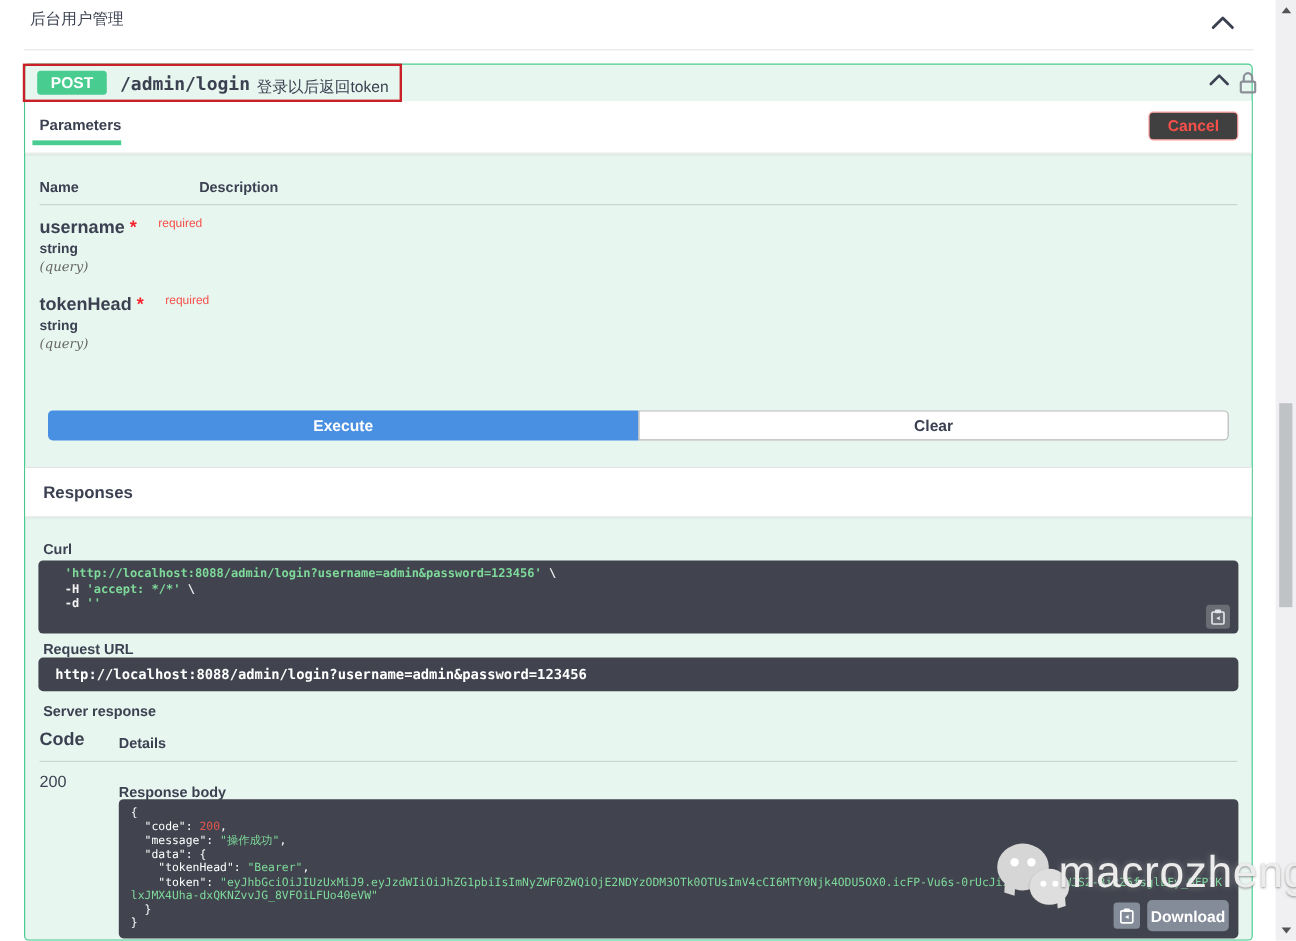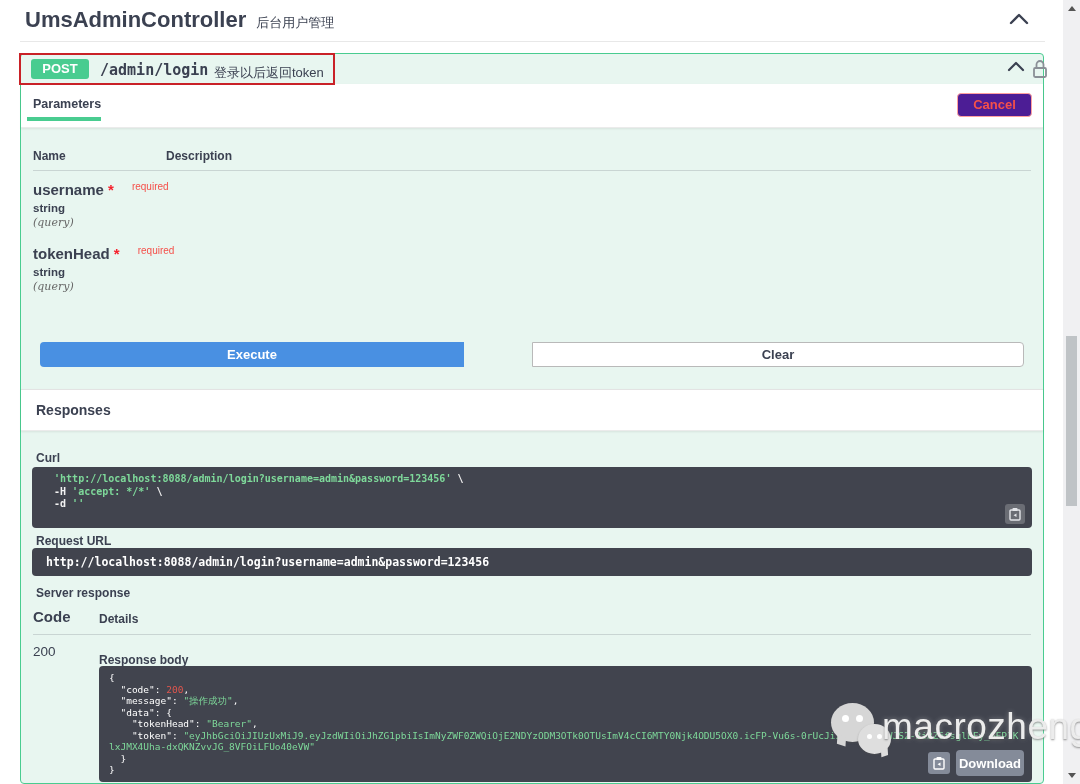--- a/index.html
+++ b/index.html
@@ -29,39 +29,39 @@
   .sum-lock { position:absolute; left:1031px; top:58px; cursor:pointer; }
 
   
   .band { position:absolute; left:21px; width:1022px; background:#fff;
           border-bottom:1px solid #ebebeb; box-shadow:0 1px 2px rgba(0,0,0,.08); }
   .band-params { top:84px; height:44px; }
   .band-resps  { top:389px; height:42px; border-top:1px solid #e3e3e3; }
   .tab-label { position:absolute; left:33px; top:97px; font-size:12.5px; font-weight:bold; color:#3b4151; cursor:pointer; }
   .tab-underline { position:absolute; left:27px; top:117px; width:74px; height:4px; background:var(--method, #49cc90); }
   .cancel-btn { position:absolute; left:957px; top:93px; width:75px; height:24px;
-                background:#4c1d95; border:1px solid #ff9f9f; border-radius:4px;
+                background:#404040; border:1px solid #ff9f9f; border-radius:4px;
                 color:#f5504a; font-size:13px; font-weight:bold; text-align:center; line-height:22px; cursor:pointer; }
   .resps-title { position:absolute; left:36px; top:402px; font-size:14px; font-weight:bold; color:#3b4151; }
 
   
   .col-head { position:absolute; top:149px; font-size:12px; font-weight:bold; color:#3b4151; }
   .thead-divider { position:absolute; left:33px; top:170px; width:998px; height:1px; background:rgba(59,65,81,.18); }
   .pname { position:absolute; left:33px; font-size:15px; font-weight:bold; color:#3b4151; }
   .pstar { color:#f5222d; font-weight:bold; }
   .preq  { color:#f5504a; font-size:10px; font-weight:normal; position:relative; top:-5px; margin-left:18px; }
   .ptype { position:absolute; left:33px; font-size:11.5px; font-weight:bold; color:#3b4151; }
   .pin   { position:absolute; left:33px; font-size:11px; font-style:italic; color:#666;
            font-family:"DejaVu Serif", serif; }
   .pinput { position:absolute; left:166px; width:270px; height:30px; background:#fff;
             border:1px solid #d9d9d9; border-radius:4px; padding:0 10px; font-size:14px;
             color:#3b4151; font-family:"Liberation Sans", sans-serif; }
 
   
-  .exec-btn { position:absolute; left:40px; top:342px; width:424px; height:25px;
+  .exec-btn { position:absolute; left:40px; top:342px; width:492px; height:25px;
               background:var(--execute, #4990e2); border:none; border-radius:4px 0 0 4px;
               color:#fff; font-size:13px; font-weight:bold; cursor:pointer; }
   .clear-btn { position:absolute; left:532px; top:342px; width:492px; height:25px;
                background:#fff; border:1px solid #b9b9b9; border-radius:0 4px 4px 0;
                color:#3b4151; font-size:13px; font-weight:bold; cursor:pointer; }
 
   
   .mini-label { position:absolute; font-size:12px; font-weight:bold; color:#3b4151; }
   .codeblock { position:absolute; background:#41444e; border-radius:4px;
                font-family:"DejaVu Sans Mono", monospace; color:#fff; overflow:hidden; }
@@ -114,21 +114,20 @@
   .sb-down { bottom:6px; border-top:5px solid #545454; }
 
   svg { display:block; }
 </style>
 </head>
 <body>
 
 <div id="page">
 
   <div class="hdr">
-    <span class="hdr-title">UmsAdminController</span>
     <span class="hdr-sub">后台用户管理</span>
   </div>
   <div class="hdr-chevron">
     <svg width="22" height="14" viewBox="0 0 22 14">
         <path d="M3 11 L11 3 L19 11" fill="none" stroke="#3b4151" stroke-width="2.4" stroke-linecap="round" stroke-linejoin="round"></path>
       </svg>
   </div>
   <div class="hdr-divider"></div>
 
   <div class="opblock"></div>

